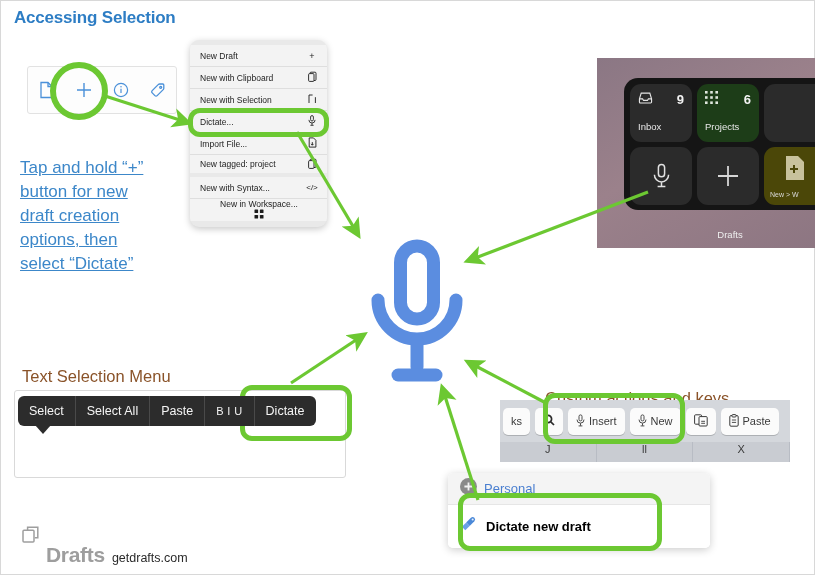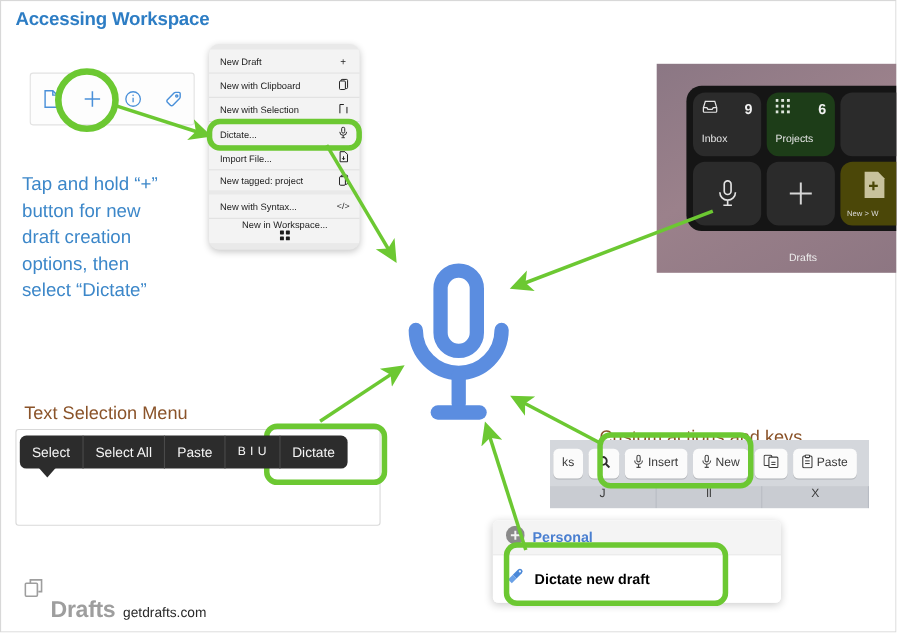--- a/index.html
+++ b/index.html
@@ -180,21 +180,21 @@
     position:absolute; left:448px; top:473px; width:262px; height:75px;
     background:#ffffff; border-radius:5px;
     box-shadow:0 2px 8px rgba(0,0,0,0.2);
     overflow:hidden;
   }
   #action-popup .ap-head {
     height:32px; background:#f4f4f4;
     display:flex; align-items:center; gap:7px; padding:0 12px;
     border-bottom:1px solid #e6e6e6;
   }
-  #action-popup .ap-head .ap-title { color:#4a7fd0; font-size:13px; font-weight:700; }
+  #action-popup .ap-head .ap-title { color:#4a7fd0; font-size:13px; font-weight:400; }
   #action-popup .ap-row {
     height:43px; background:#ffffff;
     display:flex; align-items:center; gap:9px; padding:0 12px;
   }
   #action-popup .ap-row .ap-label { color:#000000; font-size:13px; font-weight:bold; }
 
   
   #footer { position:absolute; left:22px; top:543px; display:flex; align-items:baseline; gap:7px; }
   #footer .f-drafts { color:#9e9e9e; font-size:21px; font-weight:bold; letter-spacing:-0.3px; }
   #footer .f-url { color:#2a2a2a; font-size:12.5px; }
@@ -203,21 +203,21 @@
   
   #arrows { position:absolute; left:0; top:0; width:815px; height:575px; pointer-events:none; }
 </style>
 </head>
 <body>
 
 <div id="root">
 
   <div class="border-frame"></div>
 
-  <div class="title-blue" style="left:14px; top:8px;">Accessing Workspace</div>
+  <div class="title-blue" style="left:14px; top:8px;">Accessing Selection</div>
 
   <div id="newdraft-toolbar">
     <div class="tb-icon">
       <svg width="15" height="18" viewBox="0 0 15 18" fill="none" stroke="#4a90d9" stroke-width="1.3">
         <path d="M2 1.5h7l4 4v11H2z"></path>
           <path d="M9 1.5v4h4"></path>
       </svg>
     </div>
     <div class="tb-icon">
       <svg width="20" height="20" viewBox="0 0 20 20" stroke="#4a90d9" stroke-width="1.4">
@@ -234,21 +234,21 @@
     <div class="tb-icon">
       <svg width="18" height="18" viewBox="0 0 18 18" fill="none" stroke="#4a90d9" stroke-width="1.3">
         <path d="M3.2 9.6 9.2 3.6a2 2 0 0 1 1.4-.6h3.2a1 1 0 0 1 1 1v3.2a2 2 0 0 1-.6 1.4l-6 6a1.6 1.6 0 0 1-2.3 0L3.2 11.9a1.6 1.6 0 0 1 0-2.3z"></path>
         <circle cx="11.7" cy="6.3" r="1"></circle>
       </svg>
     </div>
   </div>
 
   <div class="hl-circle" style="left:50px; top:62px; width:58px; height:58px;"></div>
 
-  <div class="body-blue" style="left:20px; top:156px;">Tap and hold “+”
+  <div class="body-blue" style="left:20px; top:156px;text-decoration:underline;">Tap and hold “+”
 button for new
 draft creation
 options, then
 select “Dictate”</div>
 
   <div id="context-menu">
     <div class="mi">
       <span class="mlabel">New Draft</span>
       <span class="micon">+</span>
     </div>

